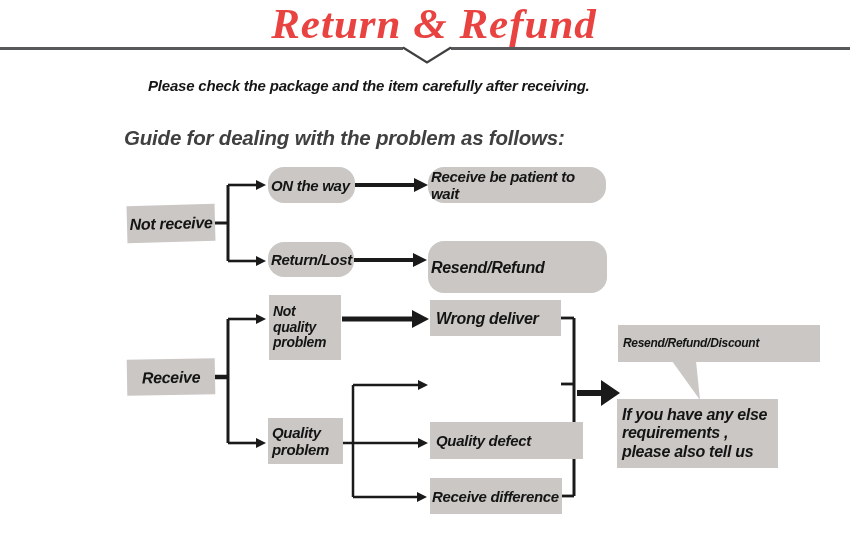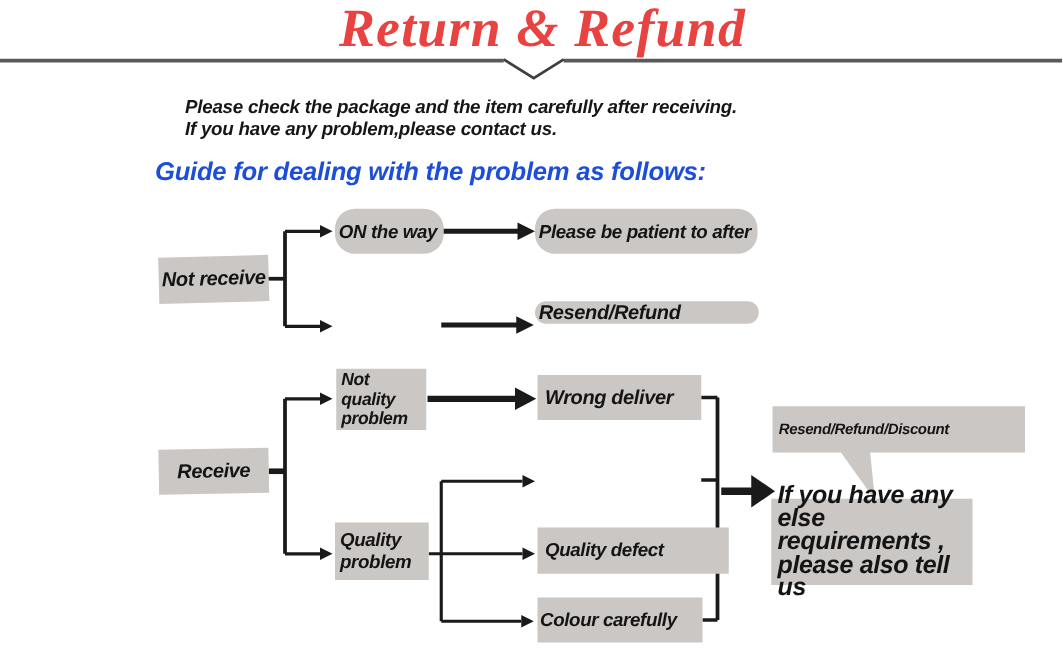--- a/index.html
+++ b/index.html
@@ -28,51 +28,51 @@
     color:#161616;letter-spacing:-0.2px;
     white-space:nowrap;
     margin-left:23px;
   }
   #intro-line1{top:77px;}
   #intro-line2{top:95px;}
   #guide-heading{
     position:absolute;left:124px;top:126px;
     font-size:20.5px;line-height:24px;
     font-weight:bold;font-style:italic;
-    color:#1d4ed8;letter-spacing:-0.2px;
+    color:#404040;letter-spacing:-0.2px;
     white-space:nowrap;
   }
   
   .gbox{
     position:absolute;
     background:var(--box-gray,#cac7c4);
     color:#141414;
     font-weight:bold;font-style:italic;
     font-size:15px;line-height:17px;
     letter-spacing:-0.3px;
     display:flex;align-items:center;
     white-space:pre-line;
     box-sizing:border-box;
   }
   .gbox.center{justify-content:center;white-space:nowrap;}
   .gbox.pad{padding-left:3px;border-radius:16px;}
   #box-not-receive   {left:127px;top:205px;width:88px;height:37px;transform:rotate(-1.5deg);font-size:16px;}
   #box-on-the-way    {left:268px;top:167px;width:87px;height:36px;}
   #box-be-patient    {left:428px;top:167px;width:178px;height:36px;}
   #box-return-lost   {left:268px;top:242px;width:86px;height:35px;}
-  #box-resend-refund {left:428px;top:241px;width:179px;height:18px;font-size:16px;}
-  #box-not-quality   {left:269px;top:295px;width:72px;height:49px;font-size:14px;line-height:15.5px;padding-left:4px;}
+  #box-resend-refund {left:428px;top:241px;width:179px;height:52px;font-size:16px;}
+  #box-not-quality   {left:269px;top:295px;width:72px;height:65px;font-size:14px;line-height:15.5px;padding-left:4px;}
   #box-wrong-deliver {left:430px;top:300px;width:131px;height:36px;font-size:16px;padding-left:6px;}
   #box-receive       {left:127px;top:359px;width:88px;height:36px;transform:rotate(-1deg);font-size:16px;}
   #box-demage        {left:430px;top:366px;width:131px;height:36px;font-size:16px;padding-left:6px;}
   #box-quality-problem{left:268px;top:418px;width:75px;height:46px;padding-left:4px;}
   #box-quality-defect{left:430px;top:422px;width:153px;height:37px;padding-left:6px;}
   #box-colour-diff   {left:430px;top:478px;width:132px;height:36px;padding-left:2px;}
   #box-rrd           {left:618px;top:325px;width:202px;height:37px;font-size:12px;padding-left:5px;}
-  #box-bubble        {left:617px;top:399px;width:161px;height:69px;font-size:20px;line-height:18.5px;padding-left:5px;}
+  #box-bubble        {left:617px;top:399px;width:161px;height:69px;font-size:16px;line-height:18.5px;padding-left:5px;}
   
   #connectors{position:absolute;left:0;top:0;}
 </style>
 </head>
 <body>
 
 <div id="stage">
 
   <div id="page-title">Return &amp; Refund</div>
 
@@ -126,34 +126,34 @@
       <path d="M562,496 H574" stroke-width="2.8"></path>
       <path d="M574,318 V496" stroke-width="3"></path>
       <path d="M577,393 H602" stroke-width="6"></path>
     </g>
     <polygon points="620,393 601,380 601,406" fill="#1a1a1a"></polygon>
 
     <polygon points="672,361 696,361 700,400" fill="#cac7c4"></polygon>
   </svg>
 
   <div id="intro-line1" class="intro-line">Please check the package and the item carefully after receiving.</div>
-  <div id="intro-line2" class="intro-line">If  you have any problem,please contact us.</div>
   <div id="guide-heading">Guide for dealing with the problem as follows:</div>
 
   <div class="gbox center" id="box-not-receive">Not receive</div>
   <div class="gbox pad" id="box-on-the-way">ON the way</div>
-  <div class="gbox pad" id="box-be-patient">Please be patient to after</div>
+  <div class="gbox pad" id="box-be-patient">Receive be patient to wait</div>
+  <div class="gbox pad" id="box-return-lost">Return/Lost</div>
   <div class="gbox pad" id="box-resend-refund">Resend/Refund</div>
   <div class="gbox" id="box-not-quality">Not
 quality
 problem</div>
   <div class="gbox" id="box-wrong-deliver">Wrong deliver</div>
   <div class="gbox center" id="box-receive">Receive</div>
   <div class="gbox" id="box-quality-problem">Quality
 problem</div>
   <div class="gbox" id="box-quality-defect">Quality defect</div>
-  <div class="gbox" id="box-colour-diff">Colour carefully</div>
+  <div class="gbox" id="box-colour-diff">Receive difference</div>
   <div class="gbox" id="box-rrd">Resend/Refund/Discount</div>
   <div class="gbox" id="box-bubble">If you have any else
  requirements ,
 please also tell us</div>
 
 </div>
 
 </body></html>

